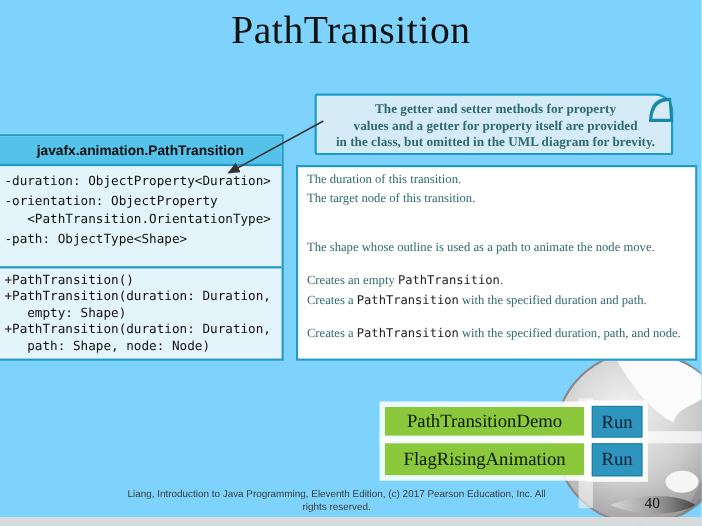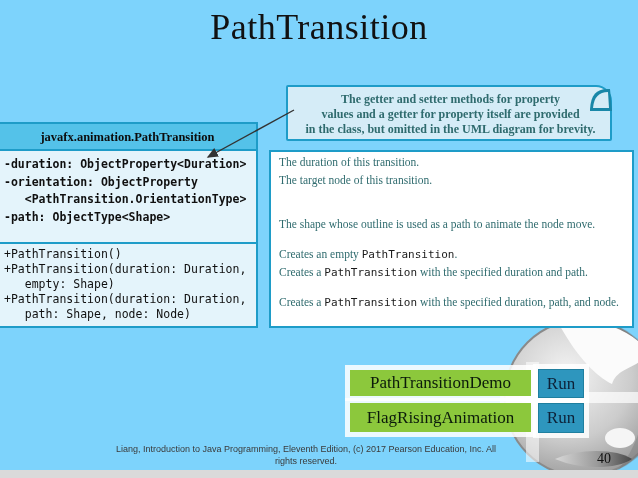--- a/index.html
+++ b/index.html
@@ -31,33 +31,33 @@
   .fold { position:absolute; top:-2px; right:-2px; }
   .arrow-svg { position:absolute; left:200px; top:106px; z-index:3; }
   
   .uml {
     position:absolute; left:-3px; top:122px; width:261px; height:206px;
     border:2px solid var(--accent_teal_border); z-index:2; background:var(--uml_body_blue);
   }
   .uml-header {
     height:27px; line-height:27px; background:var(--uml_header_blue);
     border-bottom:2px solid var(--accent_teal_border);
-    text-align:center; font-family:Liberation Serif, serif;
+    text-align:center; font-family:Liberation Sans, sans-serif;
     font-weight:bold; font-size:12.5px; color:#0c0c0c;
   }
   .uml-fields {
     height:93px; border-bottom:2px solid var(--accent_teal_border);
     padding:5px 0 0 5px;
   }
   .uml-methods { padding:3px 0 0 5px; }
   .code-line {
     font-family:"DejaVu Sans Mono", monospace; font-size:11.5px;
     color:#101010; white-space:pre;
   }
-  .uml-fields .code-line { line-height:17.6px;font-weight:bold; }
+  .uml-fields .code-line { line-height:17.6px; }
   .uml-methods .code-line { line-height:15px; }
   
   .desc {
     position:absolute; left:269px; top:150px; width:365px; height:178px;
     background:#ffffff; border:2px solid var(--accent_teal_border); z-index:2;
   }
   .desc-row {
     position:absolute; left:8px; white-space:nowrap;
     font-family:"Liberation Serif", serif; font-size:11.5px;
     color:var(--desc_text_teal);
@@ -82,21 +82,21 @@
   .run1  { left:538px; top:369px; width:46px;  height:29px; }
   .demo2 { left:350px; top:403px; width:181px; height:29px; }
   .run2  { left:538px; top:403px; width:46px;  height:30px; }
   
   .footer {
     position:absolute; left:0; top:444px; width:612px; text-align:center;
     font-size:9px; line-height:11.5px; color:var(--footer_gray); z-index:3;
   }
   .swoosh { position:absolute; left:552px; top:448px; z-index:2; }
   .page-num {
-    position:absolute; left:586px; top:451px; width:36px; text-align:center;
+    position:absolute; left:586px; top:451px; width:36px; text-align:left;
     font-family:"Liberation Serif", serif; font-size:14px; color:#111; z-index:3;
   }
   .bottom-strip {
     position:absolute; left:0; bottom:0; width:100%; height:8px;
     background:#dadada; z-index:2;
   }
 </style>
 </head>
 <body>
 

